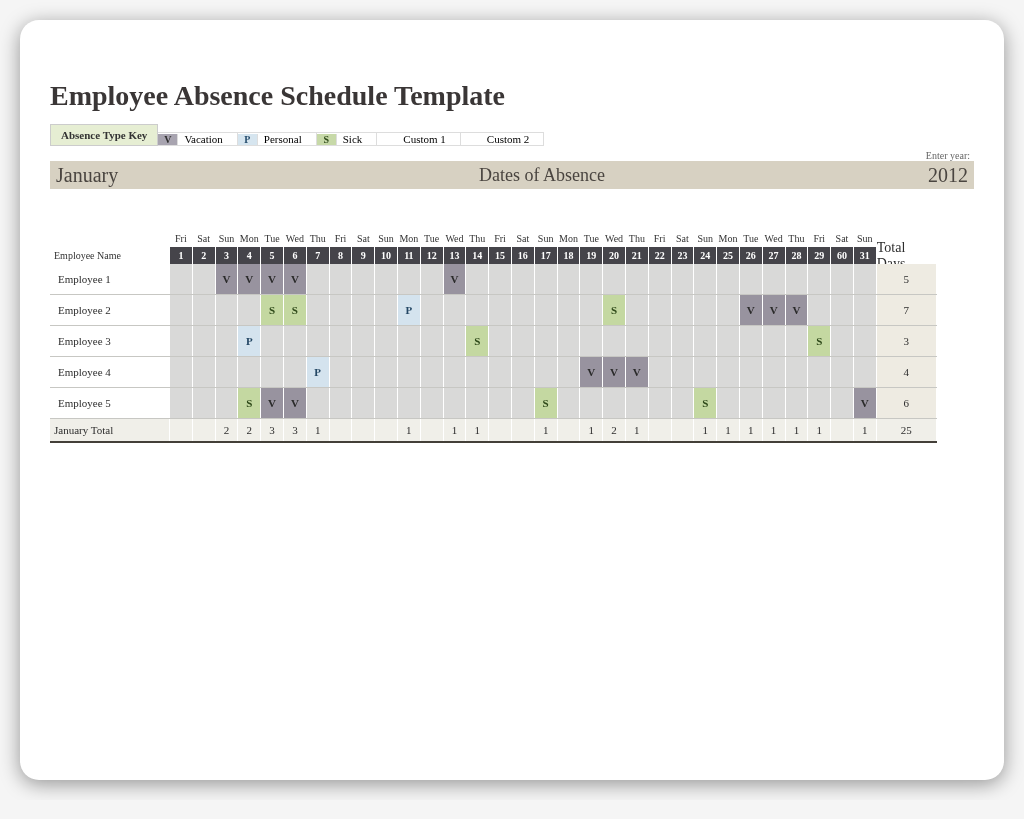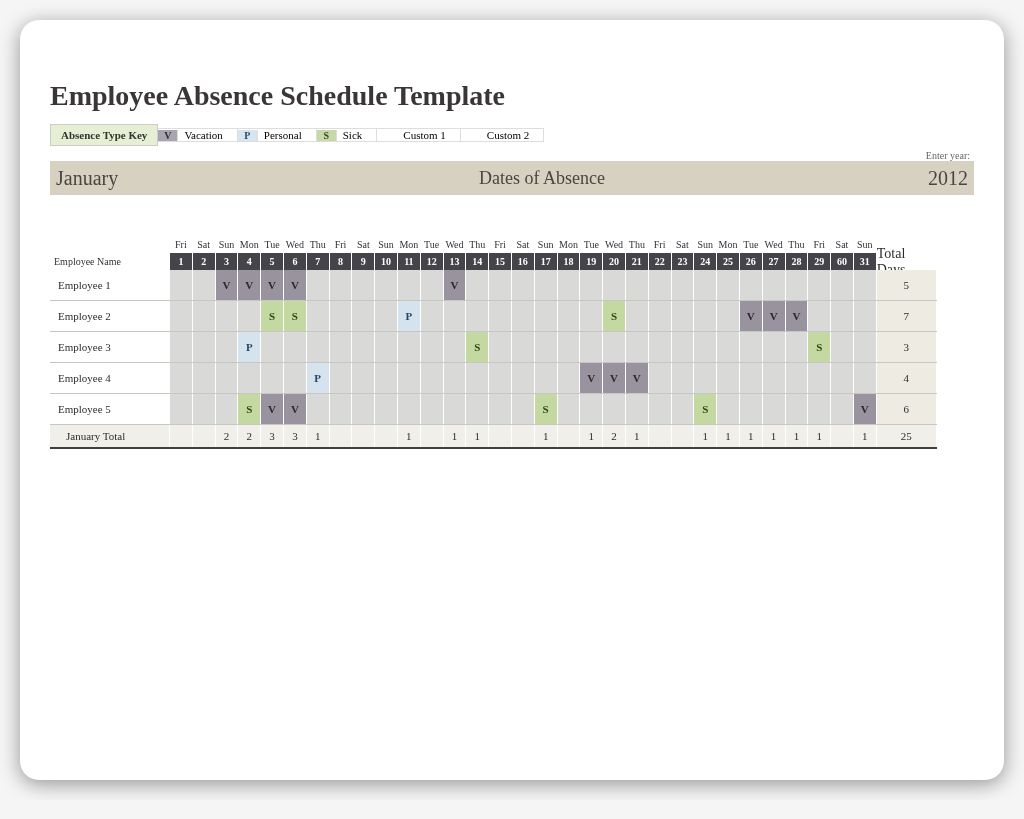--- a/index.html
+++ b/index.html
@@ -22,21 +22,21 @@
   }
   h1.title {
     font-size: 28px;
     font-weight: bold;
     color: #3a3636;
     margin-bottom: 12px;
     font-family: Georgia, serif;
   }
   .legend {
     display: flex;
-    align-items: center;
+    align-items: flex-end;
     font-size: 11px;
     margin-bottom: 4px;
     height: 22px;
   }
   .legend .keylabel {
     background: #e6eed3;
     padding: 4px 10px;
     font-weight: bold;
     color: #333;
     border: 1px solid #ccc;
@@ -75,21 +75,21 @@
 
   
   .sched {
     width: 100%;
   }
   .headerbar {
     background: #d7d1c2;
     display: grid;
     grid-template-columns: 120px 1fr 60px;
     align-items: center;
-    height: 34px;
+    height: 28px;
     padding: 0 6px;
     color: #4a4540;
     font-family: Georgia, serif;
   }
   .headerbar .month { font-size: 20px; font-weight: normal; }
   .headerbar .center { text-align: center; font-size: 18px; }
   .headerbar .year { text-align: right; font-size: 20px; }
 
   .grid {
     display: grid;
@@ -132,21 +132,21 @@
     font-weight: bold;
     font-size: 11px;
   }
   .td {
     height: 30px;
     background: #eeebe2;
     font-size: 11px;
   }
   .footlabel {
     height: 22px;
-    padding-left: 16px;
+    padding-left: 4px;
     justify-content: flex-start;
     background: #f0efe9;
     font-size: 11px;
   }
   .foot {
     height: 22px;
     background: #f0efe9;
     font-size: 11px;
   }
   .code-V { background: #98939f !important; color:#2a2a2a; }

